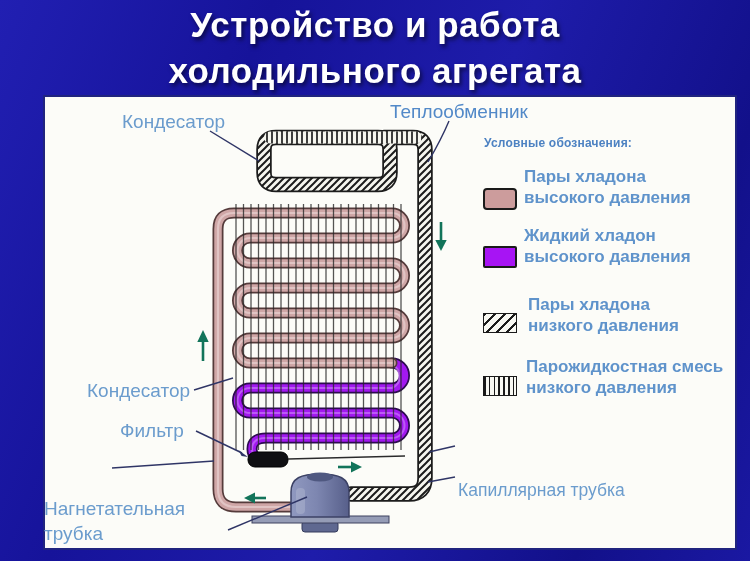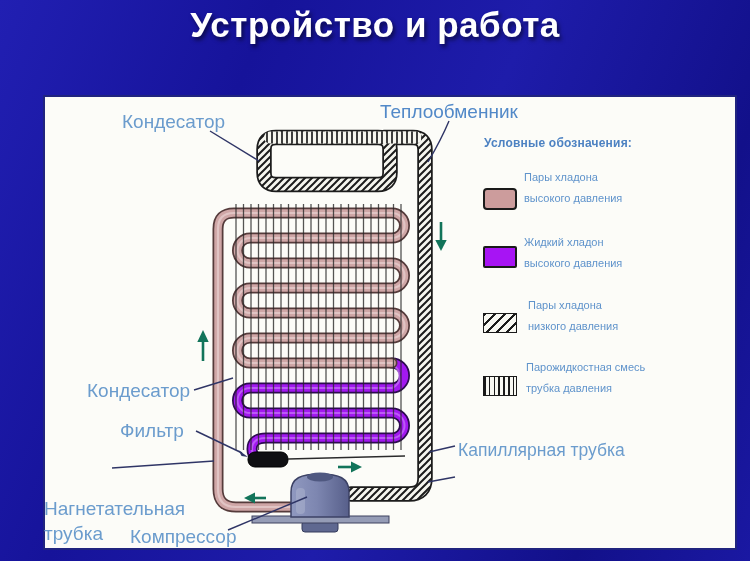--- a/index.html
+++ b/index.html
@@ -10,38 +10,39 @@
   }
   .title{position:absolute;left:0;width:100%;text-align:center;color:#fff;
     font-size:35px;font-weight:bold;letter-spacing:.5px;
     text-shadow:2px 3px 4px rgba(0,0,0,.55);}
   .title.l1{top:5px;}
   .title.l2{top:51px;}
   .panel{position:absolute;left:43px;top:95px;width:690px;height:451px;
     background:#fcfcf8;border:2px solid #20247f;border-radius:1px;}
   .diagram{position:absolute;left:0;top:0;width:750px;height:561px;pointer-events:none;}
   .lbl{position:absolute;color:#6b9ccd;font-size:19px;line-height:25px;white-space:pre-line;}
-  .lbl.small{font-size:17.5px;}
+  .lbl.small{font-size:17.5px;margin-top:40px;}
   .legend-title{position:absolute;color:#4d82c2;font-size:12px;font-weight:bold;
     letter-spacing:.2px;}
-  .legend-text{position:absolute;color:#5f93cb;font-size:11px;line-height:20.5px;white-space:pre-line;}
+  .legend-text{position:absolute;color:#5f93cb;font-size:17px;line-height:20.5px;white-space:pre-line;font-weight:bold;}
   .swatch{position:absolute;width:34px;box-sizing:border-box;}
   .swatch.pink{height:22px;background:#cc9c9c;border:2px solid #1a1a1a;border-radius:4px;}
   .swatch.purple{height:22px;background:#a714f4;border:2px solid #1a1a1a;border-radius:2px;}
   .swatch.hdiag{height:20px;border:1.5px solid #1a1a1a;
     background:repeating-linear-gradient(135deg,#1a1a1a 0 2px,#f8f8f2 2px 7px);}
   .swatch.hvert{height:20px;border:1.5px solid #1a1a1a;
     background:repeating-linear-gradient(90deg,#1a1a1a 0 1.6px,#f8f8f2 1.6px 4.8px);}
 </style>
 </head>
 <body>
 
 <div class="slide">
 
   <div class="title l1">Устройство и работа</div>
+  <div class="title l2">холодильного агрегата</div>
 
   <div class="panel"></div>
 
   <svg class="diagram" viewBox="0 0 750 561" xmlns="http://www.w3.org/2000/svg">
     <defs>
       <pattern id="diagHatch" patternUnits="userSpaceOnUse" width="7" height="7" patternTransform="rotate(0)">
         <rect width="7" height="7" fill="#f6f6ef"></rect>
         <path d="M -1 8 L 8 -1 M -1 1 L 1 -1 M 6 8 L 8 6" stroke="#1c1c1c" stroke-width="2"></path>
       </pattern>
       <pattern id="vertHatch" patternUnits="userSpaceOnUse" width="5" height="5">
@@ -139,38 +140,37 @@
       <path d="M 196 431 L 242 453"></path>
       <polygon points="248,457 238.4,449.9 241.6,456.1" fill="#2f3566" stroke="none"></polygon>
       <path d="M 112 468 L 214 461"></path>
       <path d="M 228 530 L 307 497"></path>
       <path d="M 429 452 L 455 446"></path>
       <path d="M 428 482 L 455 477"></path>
     </g>
   </svg>
 
   <div class="lbl" style="left:122px;top:109px;">Кондесатор</div>
-  <div class="lbl" style="left:380px;top:99px;color:#5289c8;">Теплообменник</div>
+  <div class="lbl" style="left:390px;top:99px;color:#5289c8;">Теплообменник</div>
   <div class="lbl" style="left:87px;top:378px;">Кондесатор</div>
   <div class="lbl" style="left:120px;top:418px;">Фильтр</div>
   <div class="lbl" style="left:44px;top:496px;width:152px;">Нагнетательная трубка</div>
-  <div class="lbl" style="left:130px;top:524px;">Компрессор</div>
   <div class="lbl small" style="left:458px;top:438px;">Капиллярная трубка</div>
 
   <div class="legend-title" style="left:484px;top:136px;">Условные обозначения:</div>
 
   <div class="swatch pink" style="left:483px;top:188px;"></div>
   <div class="legend-text" style="left:524px;top:167px;">Пары хладона
 высокого давления</div>
 
   <div class="swatch purple" style="left:483px;top:246px;"></div>
-  <div class="legend-text" style="left:524px;top:232px;">Жидкий хладон
+  <div class="legend-text" style="left:524px;top:226px;">Жидкий хладон
 высокого давления</div>
 
   <div class="swatch hdiag" style="left:483px;top:313px;"></div>
   <div class="legend-text" style="left:528px;top:295px;">Пары хладона
 низкого давления</div>
 
   <div class="swatch hvert" style="left:483px;top:376px;"></div>
   <div class="legend-text" style="left:526px;top:357px;">Парожидкостная смесь
-трубка давления</div>
+низкого давления</div>
 
 </div>
 
 </body></html>

